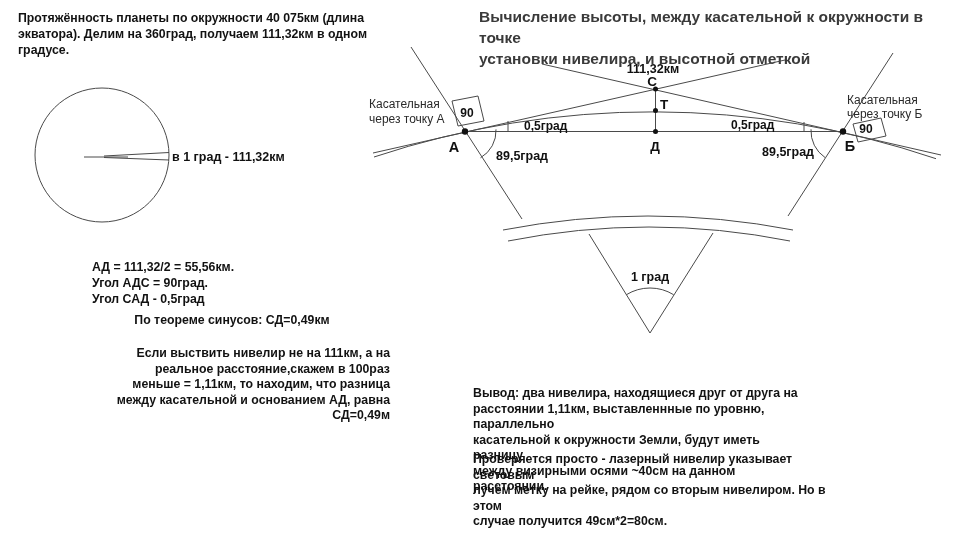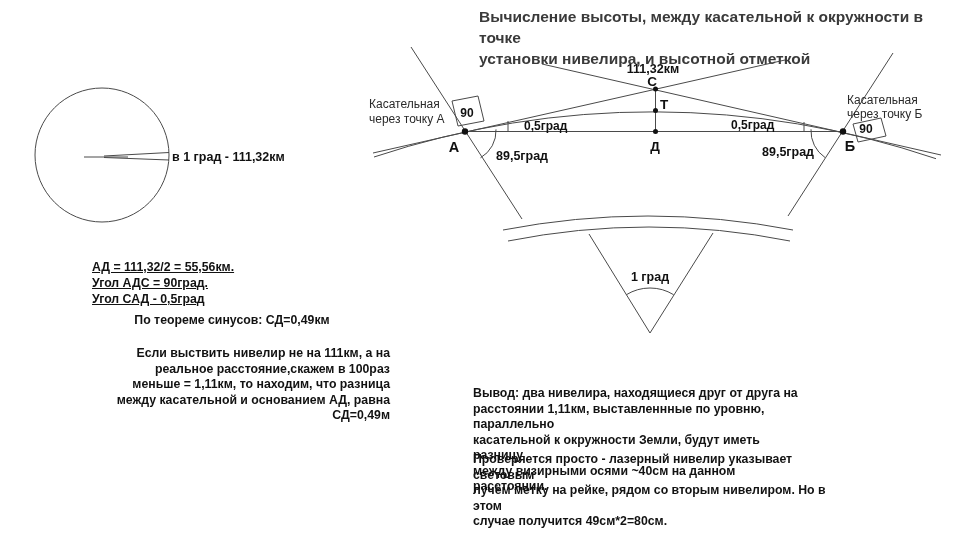--- a/index.html
+++ b/index.html
@@ -1,21 +1,21 @@
 <!DOCTYPE html>
 <html><head>
 <meta charset="utf-8">
 <style>
   html,body { margin:0; padding:0; background:#fff; }
   #page { position:relative; width:960px; height:540px; background:#ffffff; overflow:hidden;
           font-family:"Liberation Sans", sans-serif; }
   .textblock { position:absolute; white-space:pre-line; color:#121212;
                font-weight:700; font-size:12.3px; line-height:15.5px; }
   #intro       { left:18px;  top:10px;  width:360px; line-height:16px; }
-  #calc        { left:92px;  top:259px; width:260px; line-height:16px;text-decoration:underline; }
+  #calc        { left:92px;  top:259px; width:260px; line-height:16px; }
   #sine        { left:92px;  top:313px; width:280px;text-align:center; }
   #level-note  { left:90px;  top:346px; width:300px;text-align:right; }
   #account-note{ left:90px;  top:431px; width:320px; }
   #conclusion  { left:473px; top:386px; width:330px; }
   #check-note  { left:473px; top:452px; width:380px; }
   #main-title  { left:479px; top:6px;   width:480px; font-weight:700; font-size:15.5px;
                  line-height:21px; color:#3a3a3a; }
   svg { position:absolute; left:0; top:0; }
   .ln   { stroke:#4a4a4a; stroke-width:1; fill:none; }
   .dot  { fill:#111; stroke:none; }
@@ -24,20 +24,23 @@
   .lbl-letter  { font:700 13.5px "Liberation Sans", sans-serif; fill:#111; }
   .lbl-big     { font:700 14.5px "Liberation Sans", sans-serif; fill:#111; }
   .lbl-reg     { font:400 12px "Liberation Sans", sans-serif;   fill:#2a2a2a; }
   .mid { text-anchor:middle; }
 </style>
 </head>
 <body>
 
 <div id="page">
 
+  <div class="textblock" id="intro">Протяжённость планеты по окружности 40 075км (длина
+экватора). Делим на 360град, получаем 111,32км в одном
+градусе.</div>
   <div class="textblock" id="main-title">Вычисление высоты, между касательной к окружности в точке
 установки нивелира, и высотной отметкой</div>
   <div class="textblock" id="calc">АД = 111,32/2 = 55,56км.
 Угол АДС = 90град.
 Угол САД - 0,5град</div>
   <div class="textblock" id="sine">По теореме синусов: СД=0,49км</div>
   <div class="textblock" id="level-note">Если выствить нивелир не на 111км, а на
 реальное расстояние,скажем в 100раз
 меньше = 1,11км, то находим, что разница
 между касательной и основанием АД, равна

